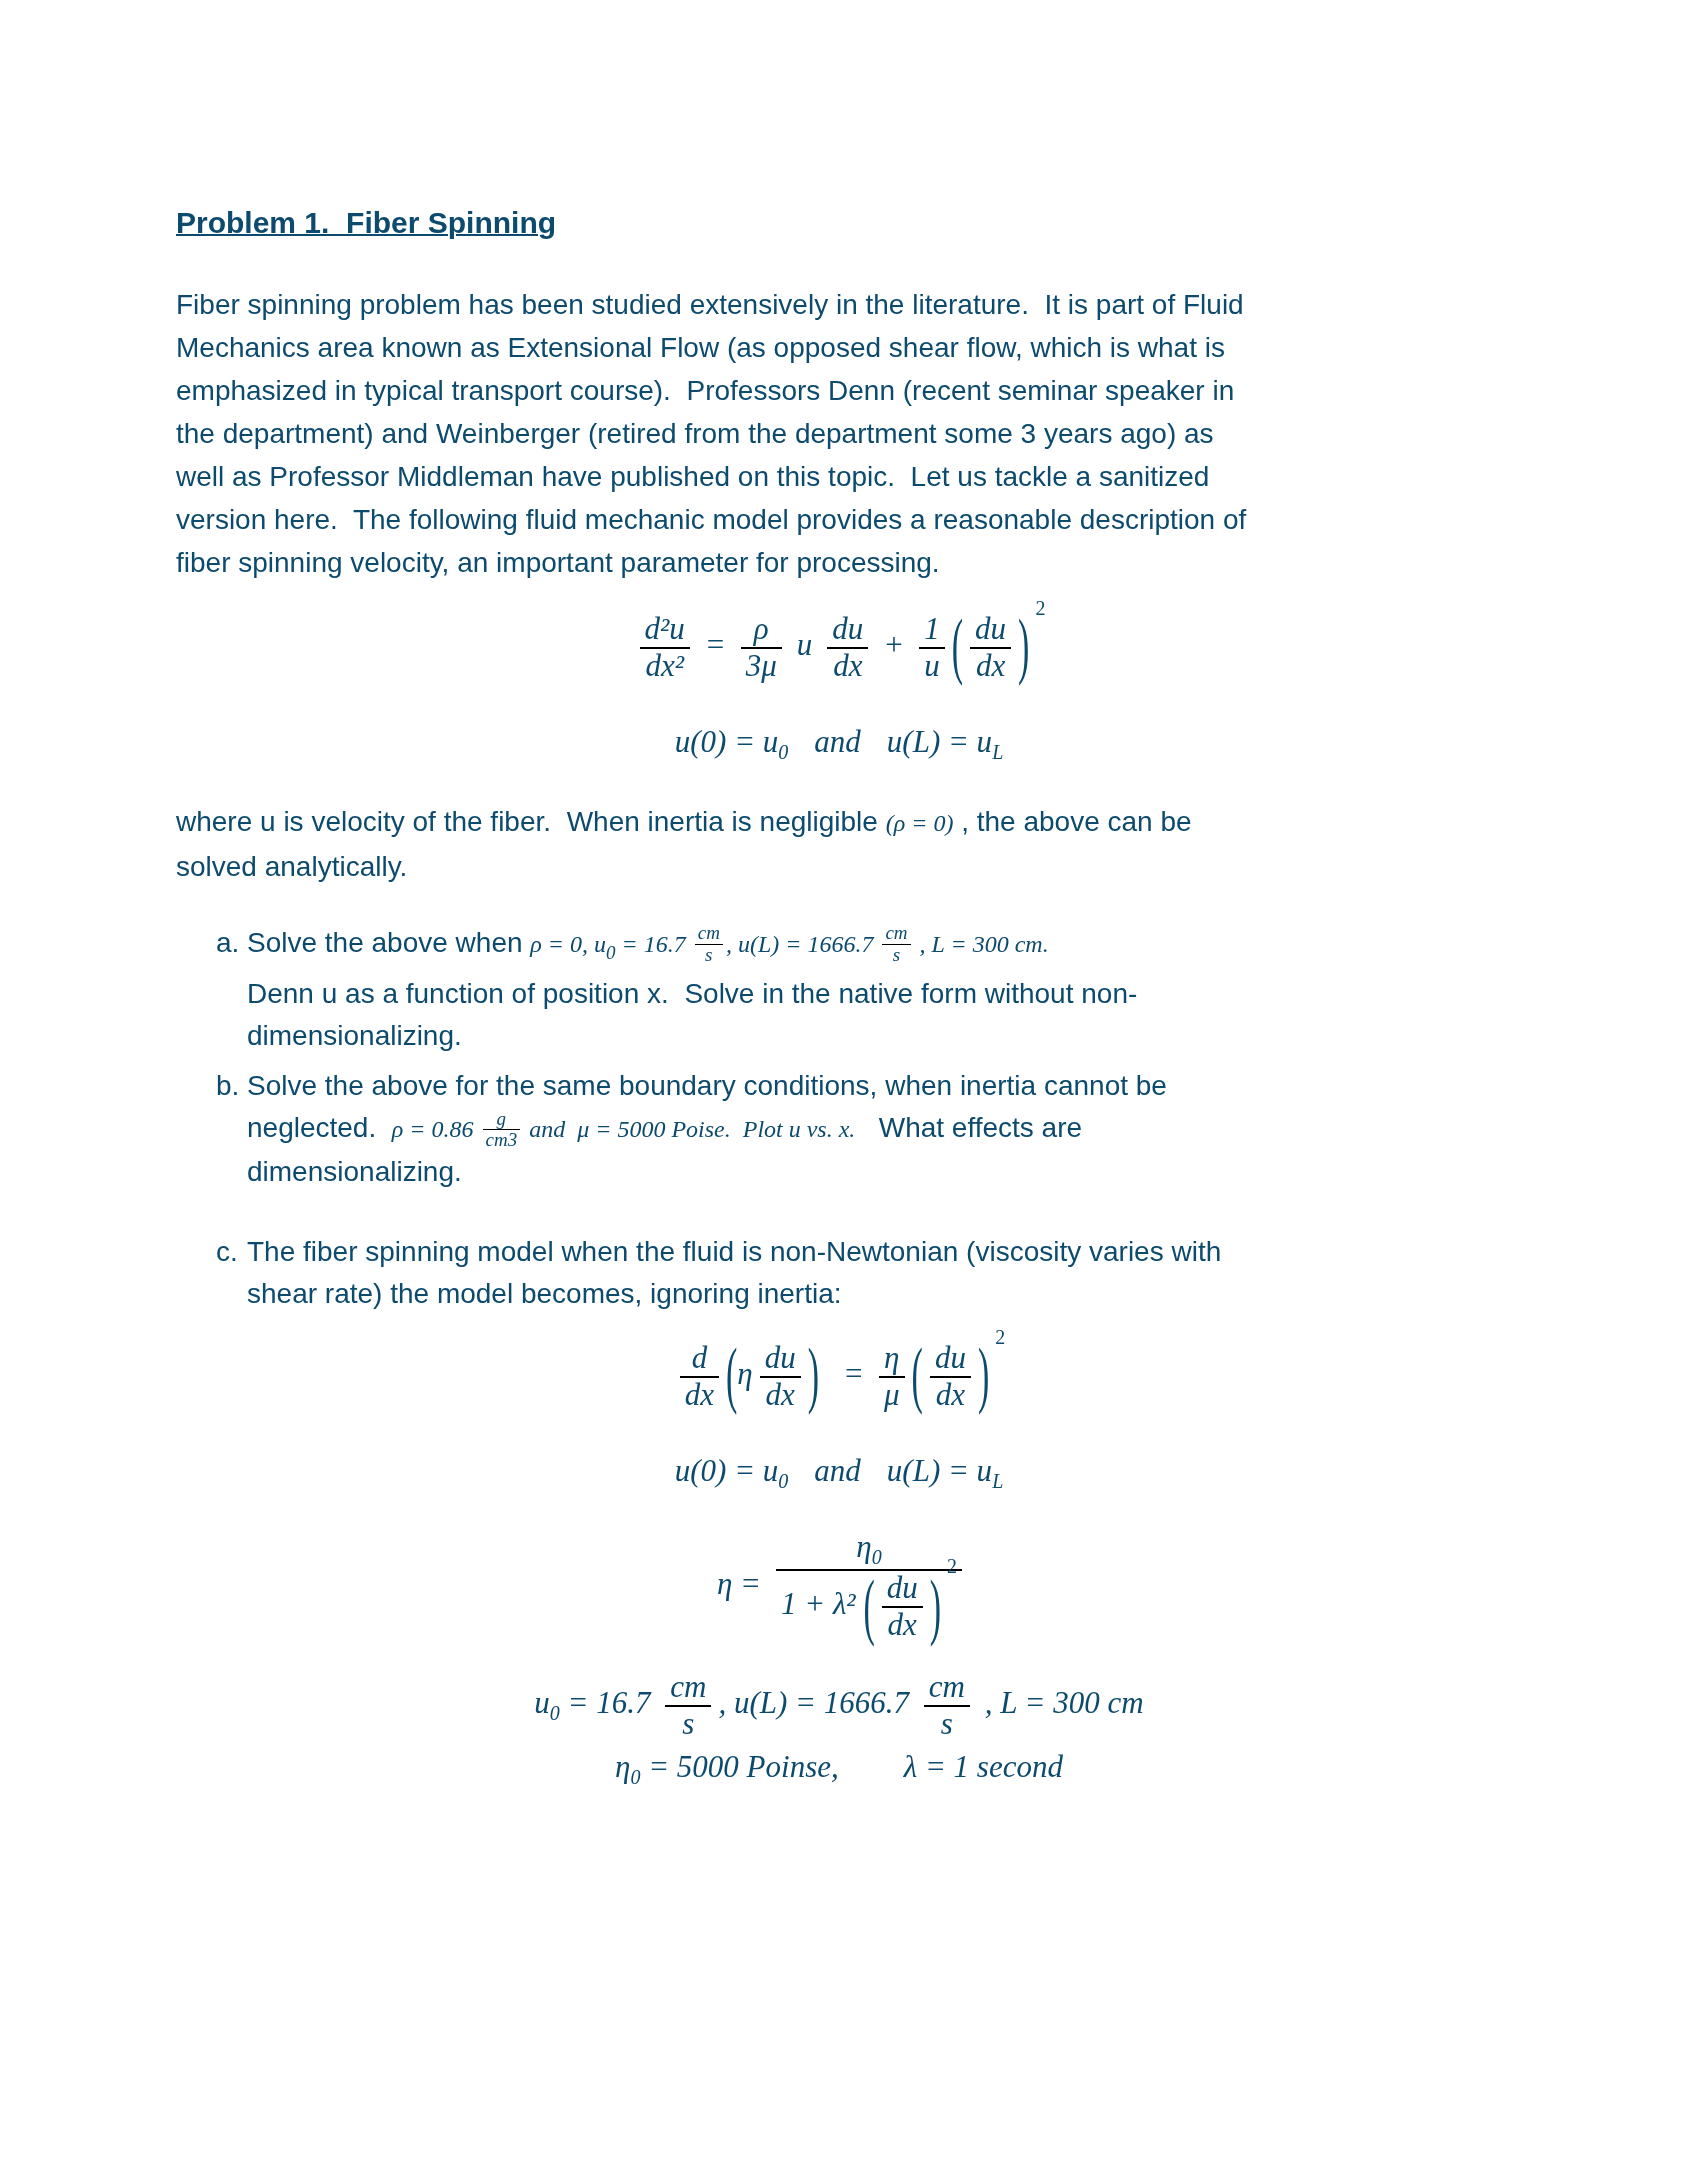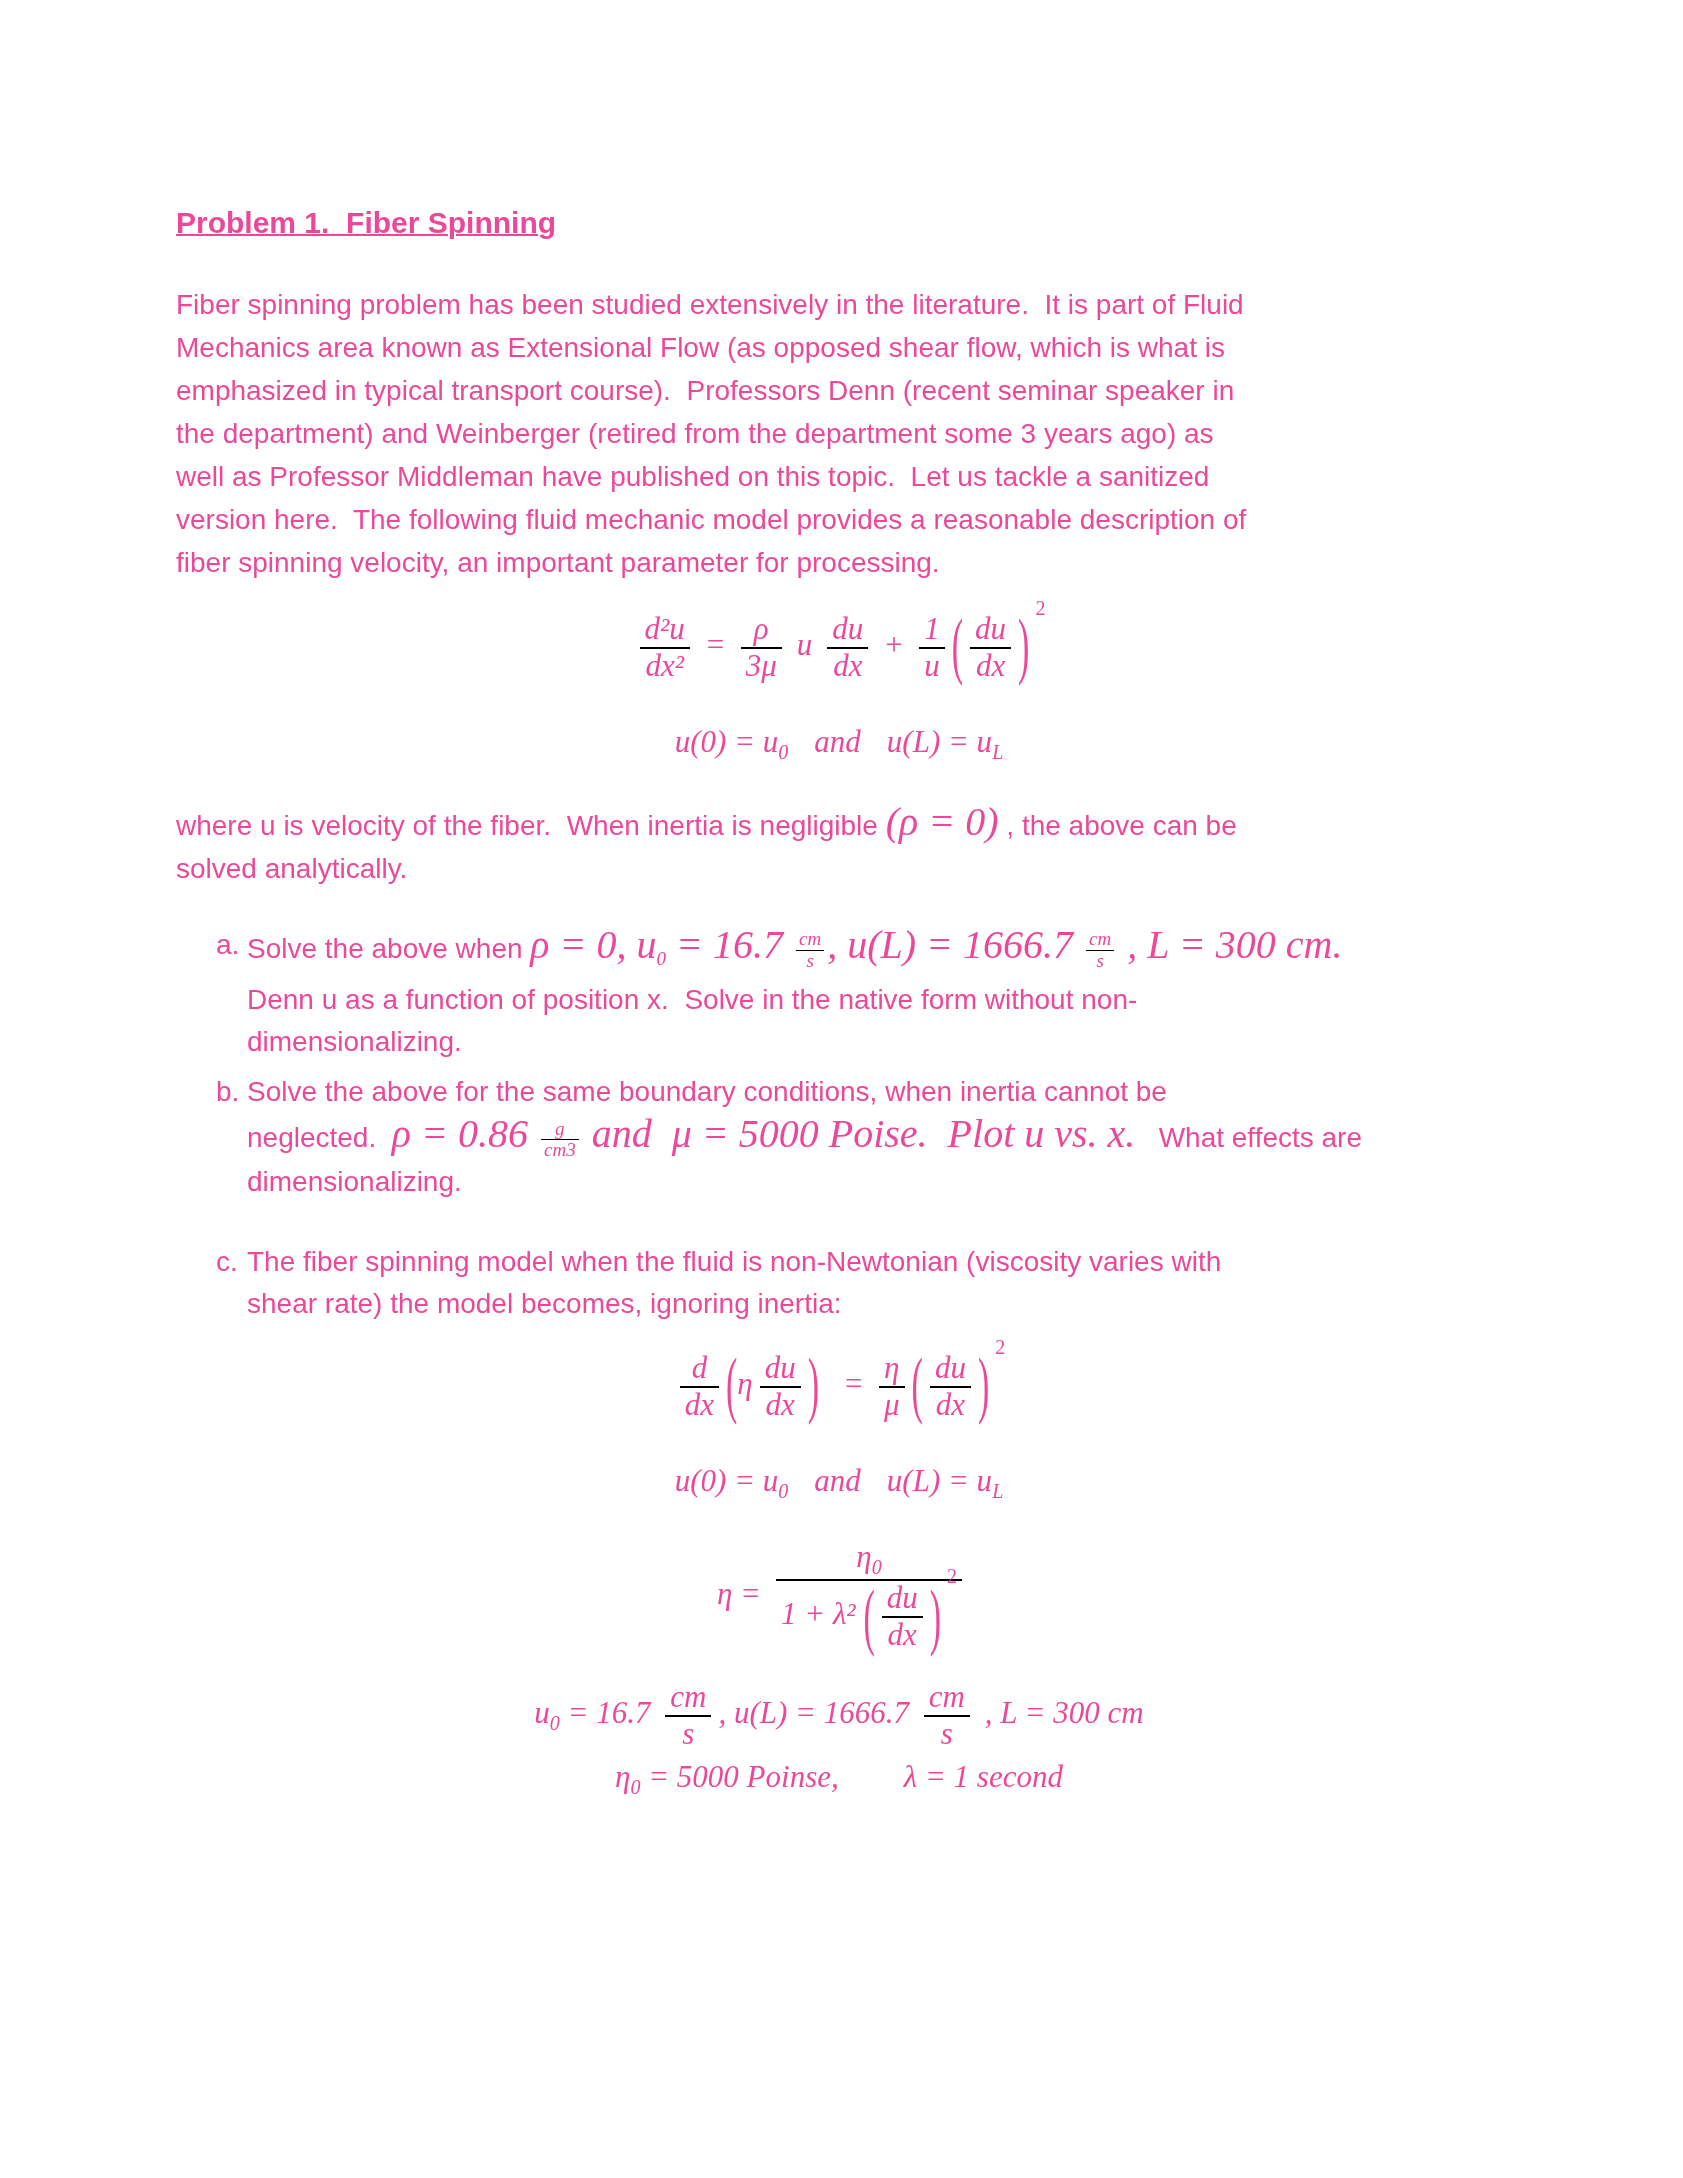--- a/index.html
+++ b/index.html
@@ -2,38 +2,38 @@
 <html><head>
 <meta charset="utf-8">
 <style>
   html,body { margin:0; padding:0; background:#e8e8e8; }
   .page {
     position:relative;
     width:1683px; height:2178px;
     margin:0 auto;
     background:#ffffff;
     font-family:"Liberation Sans", sans-serif;
-    color:#ec4899;
+    color:#0c4a6e;
     overflow:hidden;
   }
   .content { position:absolute; left:176px; top:203px; width:1267px; }
 
   .title {
     font-size:30px; font-weight:bold;
     text-decoration:underline;
     text-decoration-thickness:2px;
     white-space:pre;
     line-height:40px;
   }
 
   .para { margin-top:40px; }
   .line { white-space:pre; line-height:43px; font-size:28px; }
 
   
-  .imath { font-family:"Liberation Serif", serif; font-style:italic; font-size:40px; }
+  .imath { font-family:"Liberation Serif", serif; font-style:italic; font-size:24px; }
   sub.imath, sup.imath { font-size:19px; }
 
   
   .ifrac {
     display:inline-block; text-align:center; vertical-align:middle;
     font-size:19px; line-height:1.08; margin:0 3px;
     font-family:"Liberation Serif", serif; font-style:italic;
   }
   .ifrac .num { display:block; padding:0 3px; }
   .ifrac .den { display:block; border-top:1.8px solid #000; padding:0 3px; }

